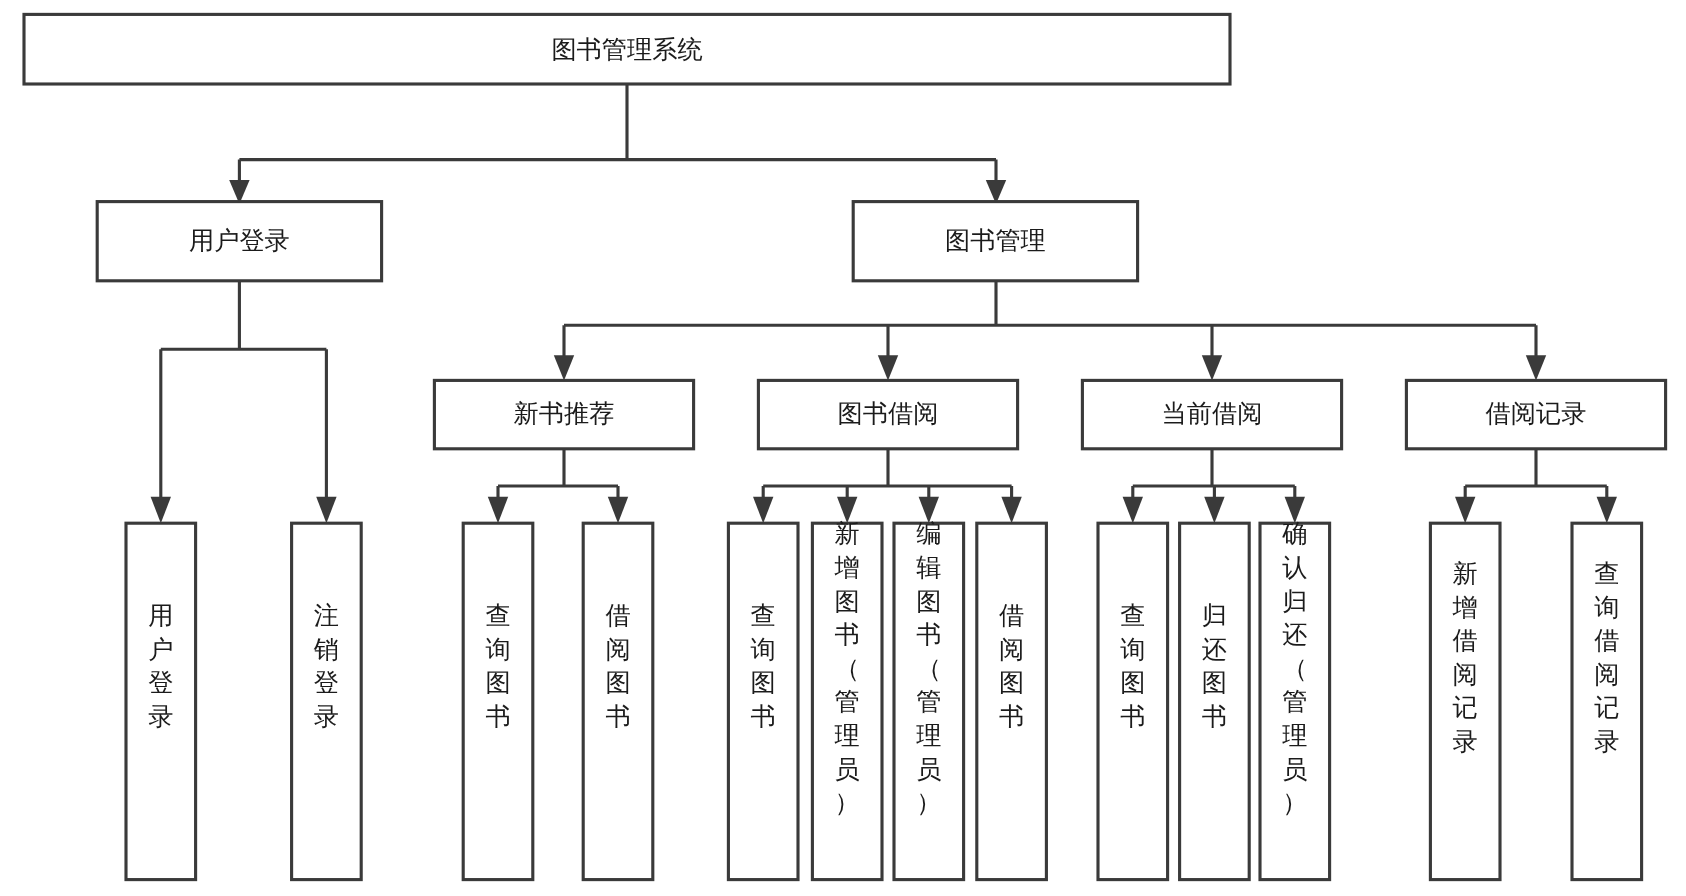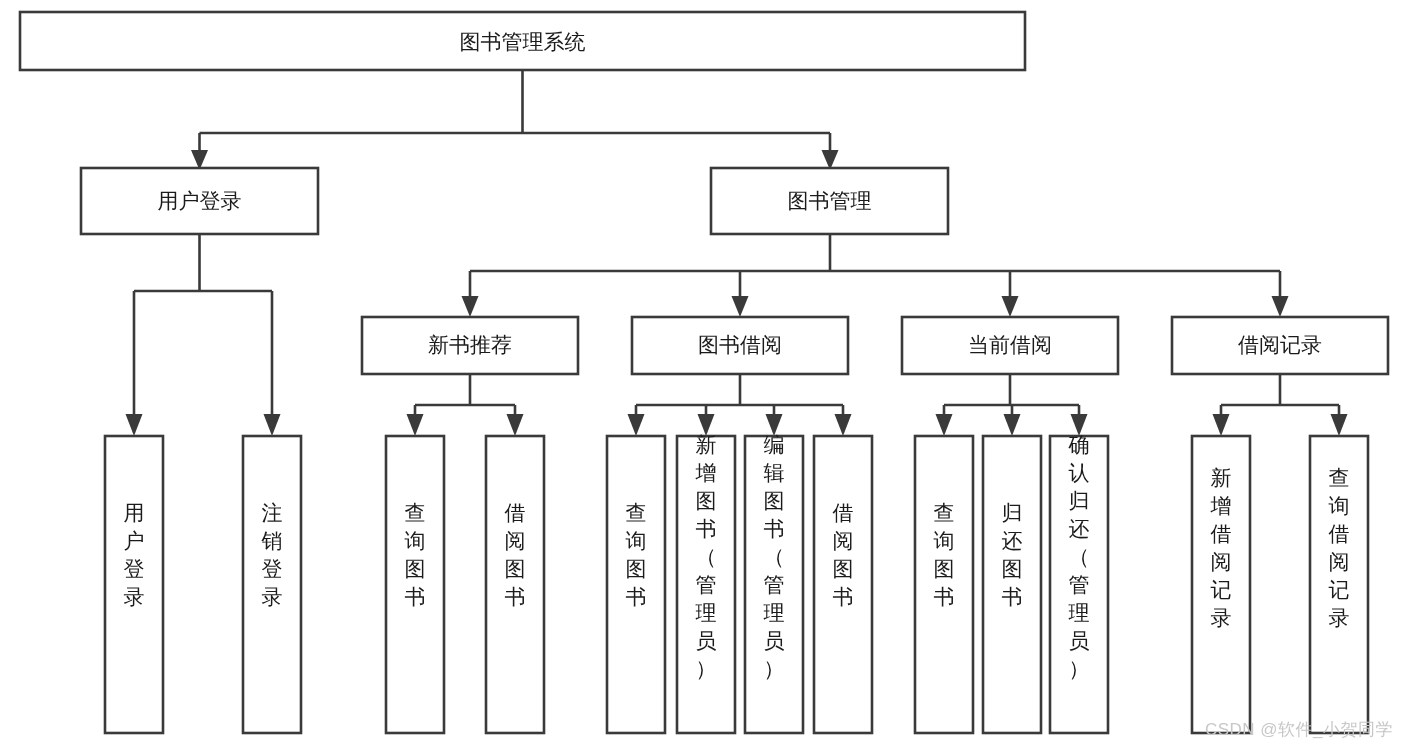--- a/index.html
+++ b/index.html
@@ -195,14 +195,13 @@
     <g>
       <rect class="node-rect" x="1192" y="436" width="58" height="297"></rect>
       <text class="node-label-v" x="1221" y="0"><tspan x="1221" y="485">新</tspan><tspan x="1221" y="513">增</tspan><tspan x="1221" y="541">借</tspan><tspan x="1221" y="569">阅</tspan><tspan x="1221" y="597">记</tspan><tspan x="1221" y="625">录</tspan></text>
     </g>
     <g>
       <rect class="node-rect" x="1310" y="436" width="58" height="297"></rect>
       <text class="node-label-v" x="1339" y="0"><tspan x="1339" y="485">查</tspan><tspan x="1339" y="513">询</tspan><tspan x="1339" y="541">借</tspan><tspan x="1339" y="569">阅</tspan><tspan x="1339" y="597">记</tspan><tspan x="1339" y="625">录</tspan></text>
     </g>
   </svg>
 
-  <div class="watermark">CSDN @软件_小贺同学</div>
 </div>
 
 </body></html>

